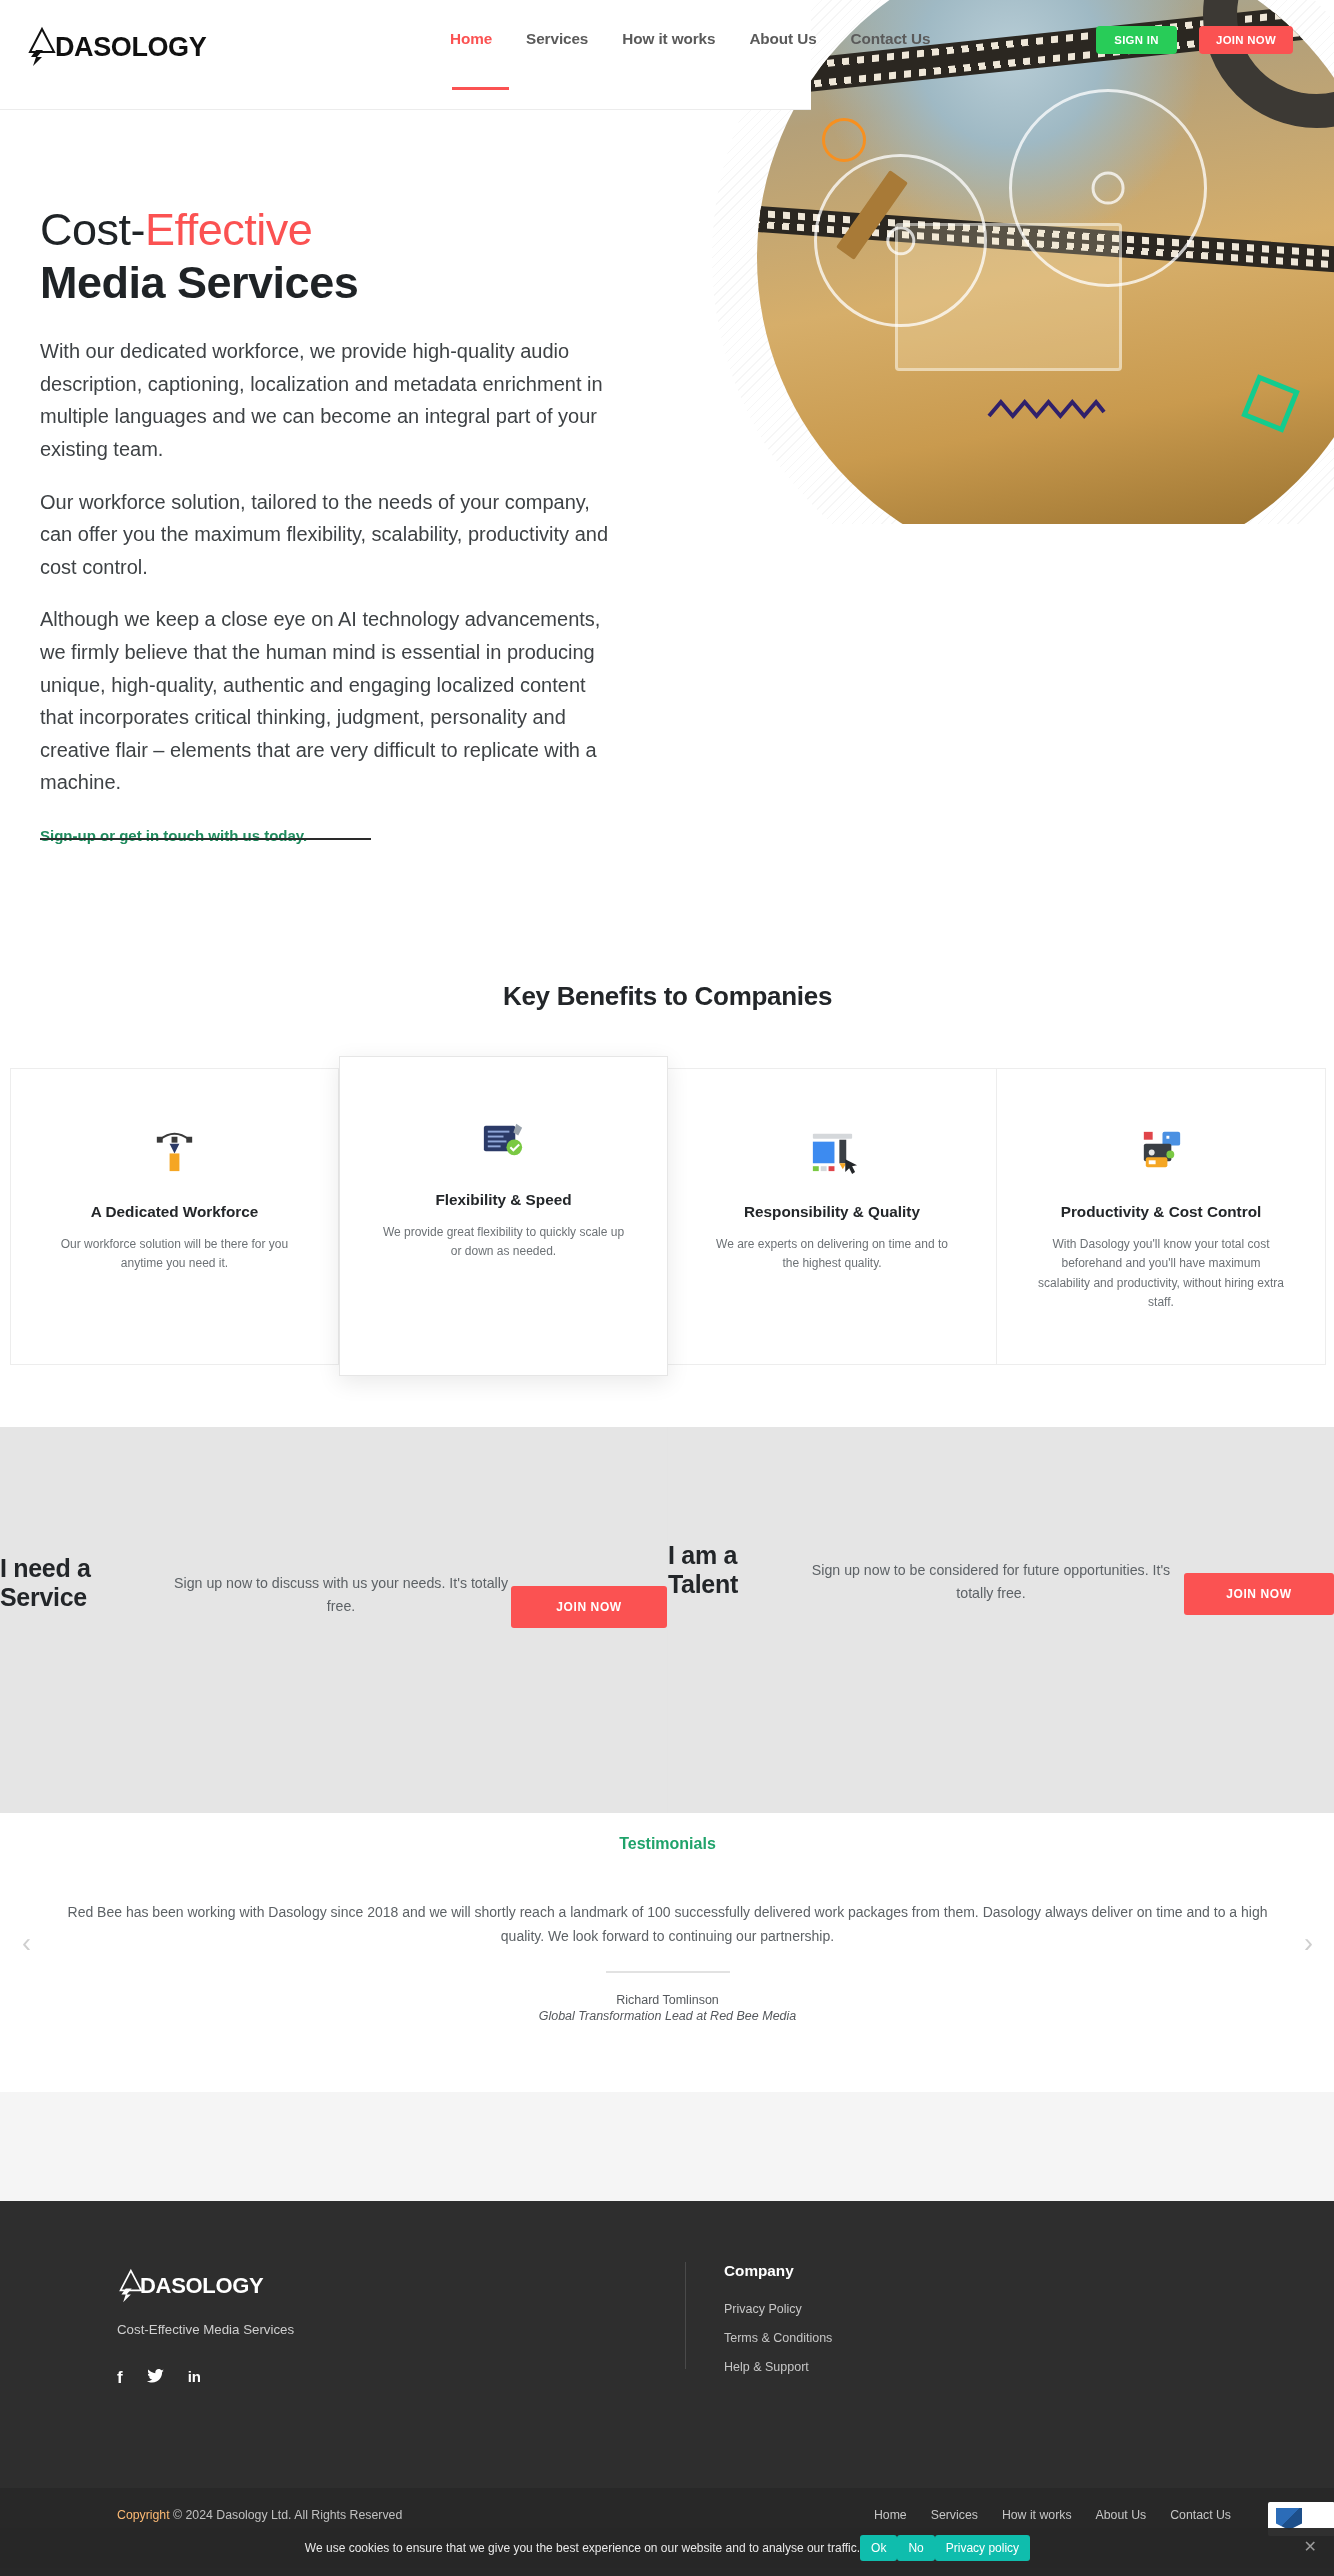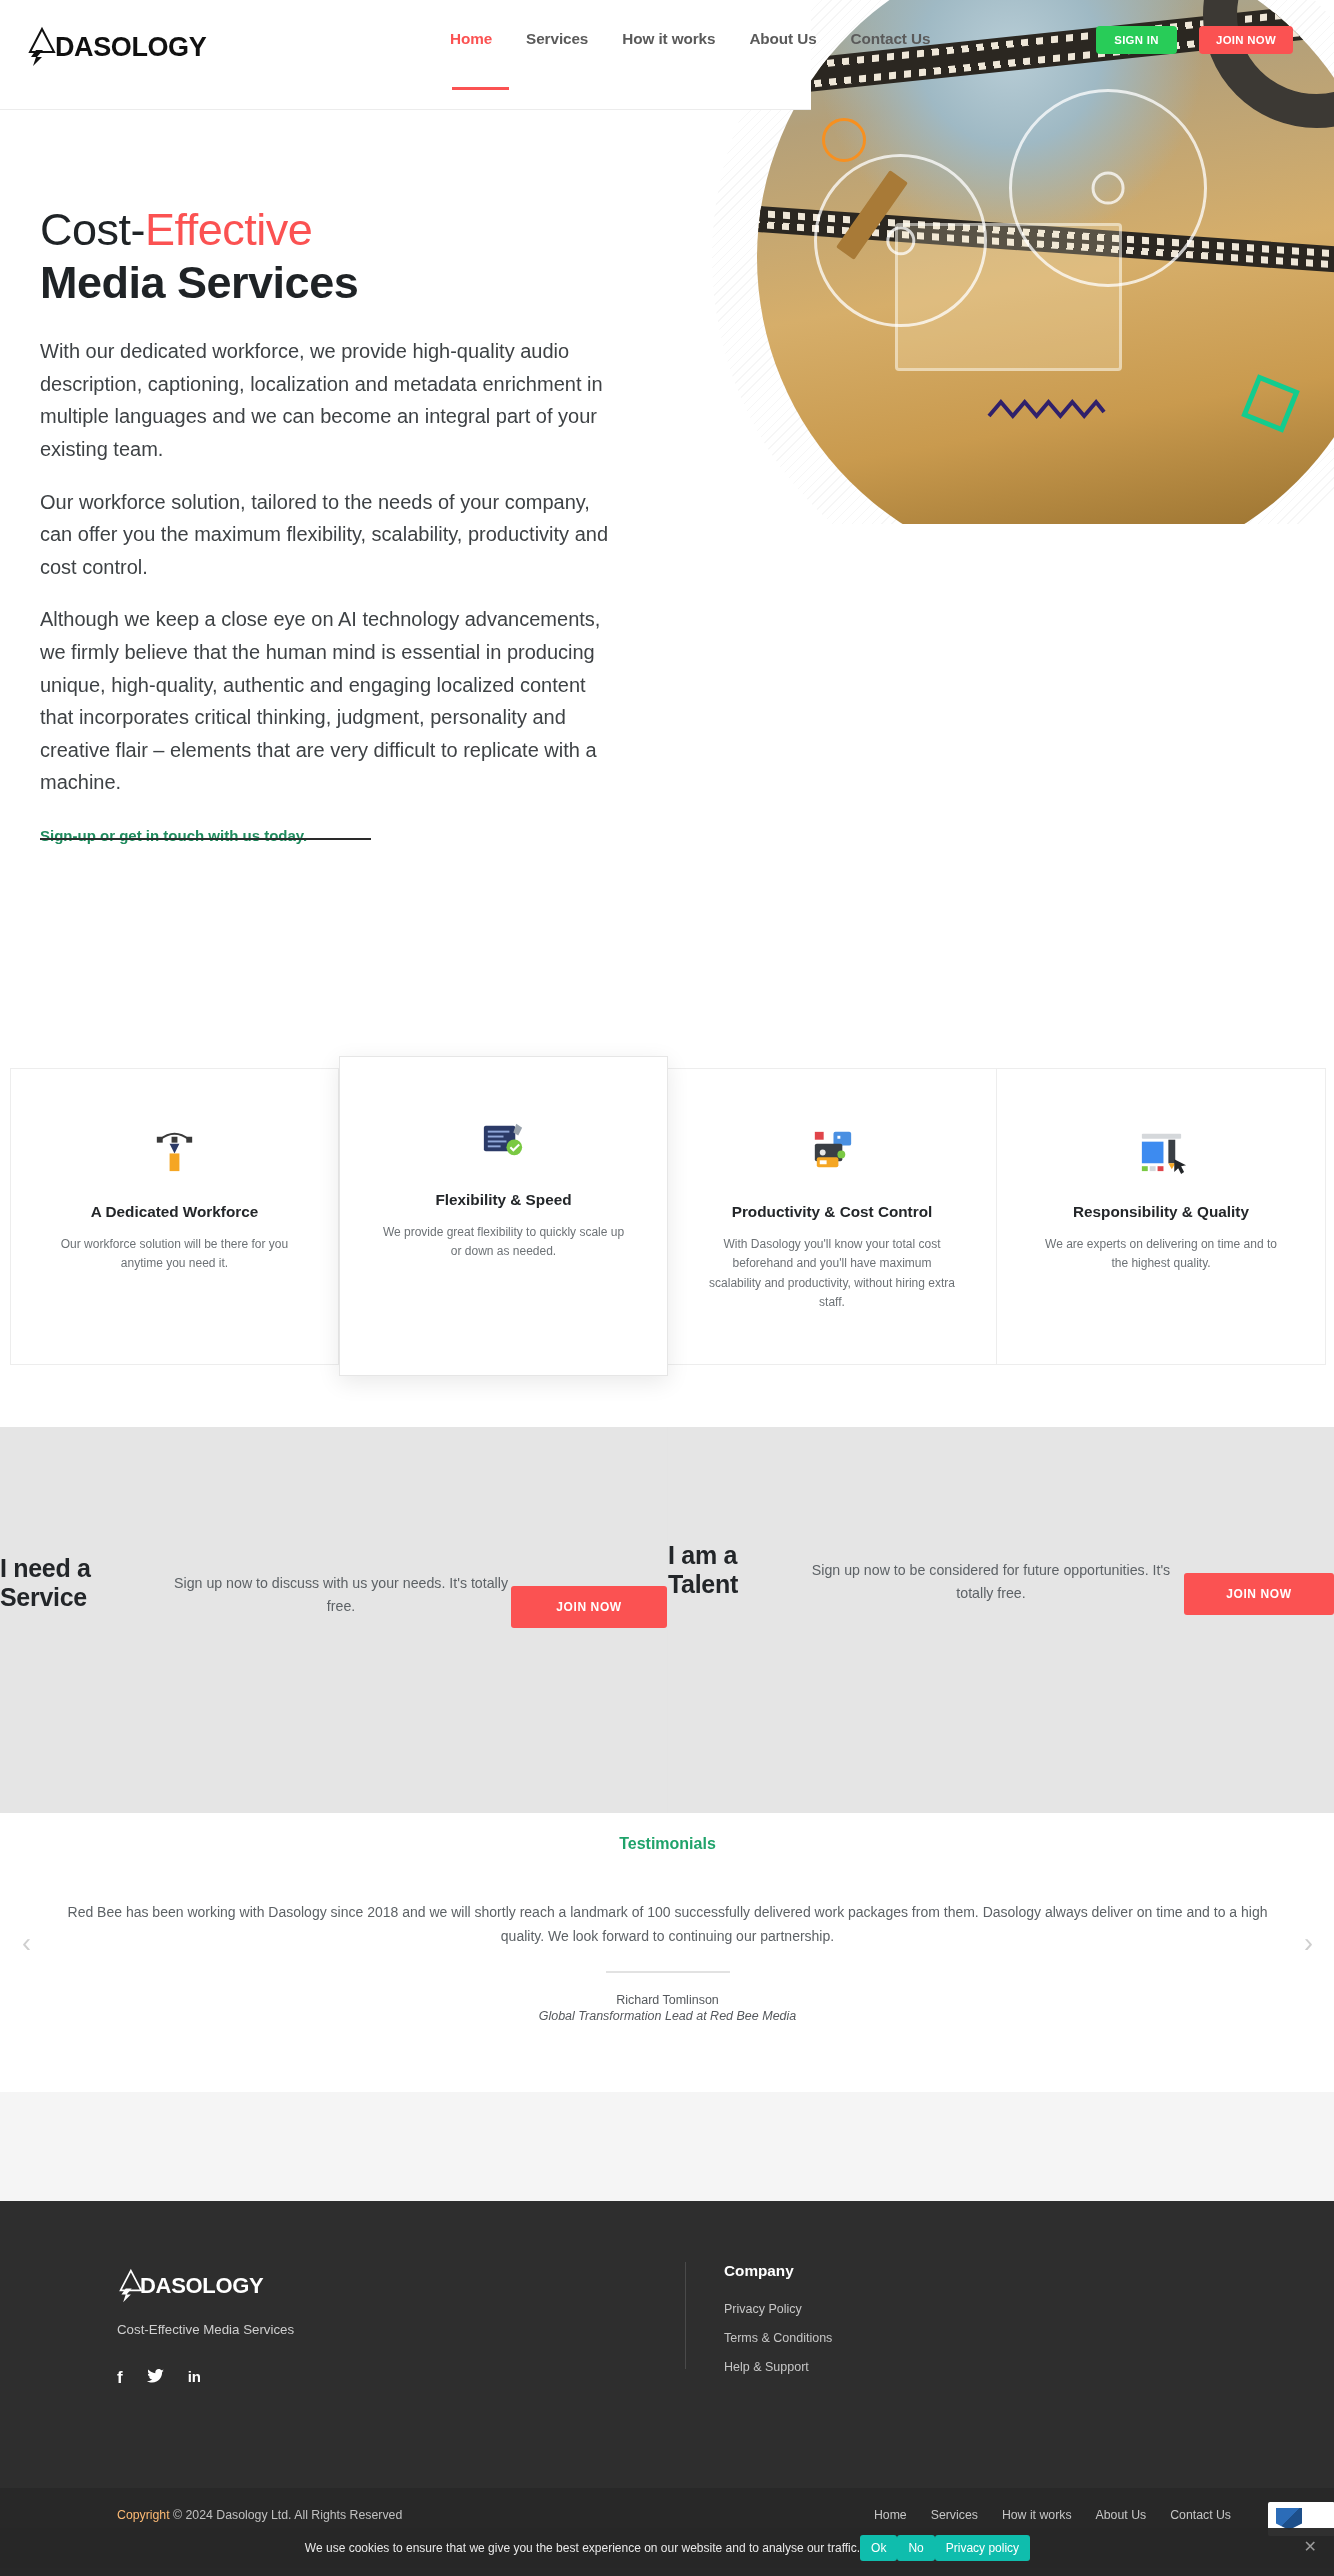--- a/index.html
+++ b/index.html
@@ -348,20 +348,21 @@
       <span class="nav-item">Services</span>
       <span class="nav-item">How it works</span>
       <span class="nav-item">About Us</span>
       <span class="nav-item">Contact Us</span>
     </div>
     <div class="nav-underline"></div>
     <button class="btn-signin">SIGN IN</button>
     <button class="btn-joinnow-top">JOIN NOW</button>
   </div>
 
+  <h2 class="benefits-title">Key Benefits to Companies</h2>
   <div class="cards">
 
     <div class="card">
       <div class="card-icon">
         <svg viewBox="0 0 54 54" width="53" height="53">
           <path d="M12 16 Q27 4 42 16" fill="none" stroke="#3a3a3a" stroke-width="2"></path>
           <rect x="9" y="13" width="6" height="6" fill="#3a3a3a"></rect>
           <rect x="39" y="13" width="6" height="6" fill="#3a3a3a"></rect>
           <rect x="24" y="13" width="6" height="6" fill="#3a3a3a"></rect>
           <path d="M22 20 L32 20 L27 30 Z" fill="#2b3a67"></path>
@@ -385,50 +386,50 @@
           <path d="M34 36 l3 3 6 -6" fill="none" stroke="#fff" stroke-width="2.2"></path>
         </svg>
       </div>
       <div class="card-title">Flexibility &amp; Speed</div>
       <div class="card-desc">We provide great flexibility to quickly scale up or down as needed.</div>
     </div>
 
     <div class="card">
       <div class="card-icon">
         <svg viewBox="0 0 54 54" width="53" height="53">
+          <rect x="7" y="10" width="40" height="5" rx="1" fill="#d5d8db"></rect>
+          <rect x="7" y="18" width="22" height="22" fill="#3d8bf0"></rect>
+          <rect x="34" y="16" width="7" height="24" fill="#3a3f45"></rect>
+          <path d="M34 40 l3.5 6 3.5 -6 z" fill="#f5a623"></path>
+          <rect x="7" y="43" width="6" height="5" fill="#7ac943"></rect>
+          <rect x="15" y="43" width="6" height="5" fill="#d5d8db"></rect>
+          <rect x="23" y="43" width="6" height="5" fill="#e0454a"></rect>
+          <path d="M40 36 l0 13 4 -4 3 6 3 -2 -3 -6 5 -1 z" fill="#232629"></path>
+        </svg>
+      </div>
+      <div class="card-title">Responsibility &amp; Quality</div>
+      <div class="card-desc">We are experts on delivering on time and to the highest quality.</div>
+    </div>
+
+    <div class="card">
+      <div class="card-icon">
+        <svg viewBox="0 0 54 54" width="53" height="53">
           <rect x="9" y="8" width="9" height="8" fill="#e0454a"></rect>
           <rect x="28" y="8" width="18" height="14" rx="2" fill="#4a90e2"></rect>
           <rect x="32" y="12" width="3" height="3" fill="#fff"></rect>
           <rect x="9" y="20" width="28" height="18" rx="2" fill="#3a3f45"></rect>
           <circle cx="17" cy="29" r="3" fill="#e8e8e8"></circle>
           <circle cx="36" cy="31" r="4" fill="#7ac943"></circle>
           <rect x="11" y="34" width="22" height="10" rx="2" fill="#f5a623"></rect>
           <rect x="14" y="37" width="7" height="4" fill="#fff"></rect>
         </svg>
       </div>
       <div class="card-title">Productivity &amp; Cost Control</div>
       <div class="card-desc">With Dasology you'll know your total cost beforehand and you'll have maximum scalability and productivity, without hiring extra staff.</div>
     </div>
-
-    <div class="card">
-      <div class="card-icon">
-        <svg viewBox="0 0 54 54" width="53" height="53">
-          <rect x="7" y="10" width="40" height="5" rx="1" fill="#d5d8db"></rect>
-          <rect x="7" y="18" width="22" height="22" fill="#3d8bf0"></rect>
-          <rect x="34" y="16" width="7" height="24" fill="#3a3f45"></rect>
-          <path d="M34 40 l3.5 6 3.5 -6 z" fill="#f5a623"></path>
-          <rect x="7" y="43" width="6" height="5" fill="#7ac943"></rect>
-          <rect x="15" y="43" width="6" height="5" fill="#d5d8db"></rect>
-          <rect x="23" y="43" width="6" height="5" fill="#e0454a"></rect>
-          <path d="M40 36 l0 13 4 -4 3 6 3 -2 -3 -6 5 -1 z" fill="#232629"></path>
-        </svg>
-      </div>
-      <div class="card-title">Responsibility &amp; Quality</div>
-      <div class="card-desc">We are experts on delivering on time and to the highest quality.</div>
-    </div>
   </div>
 
   <div class="cta-row">
     <div class="cta left">
       <div class="cta-h2">I need a Service</div>
       <div class="cta-p">Sign up now to discuss with us your needs. It's totally free.</div>
       <button class="cta-btn">JOIN NOW</button>
     </div>
     <div class="cta right">
       <div class="cta-h2">I am a Talent</div>

